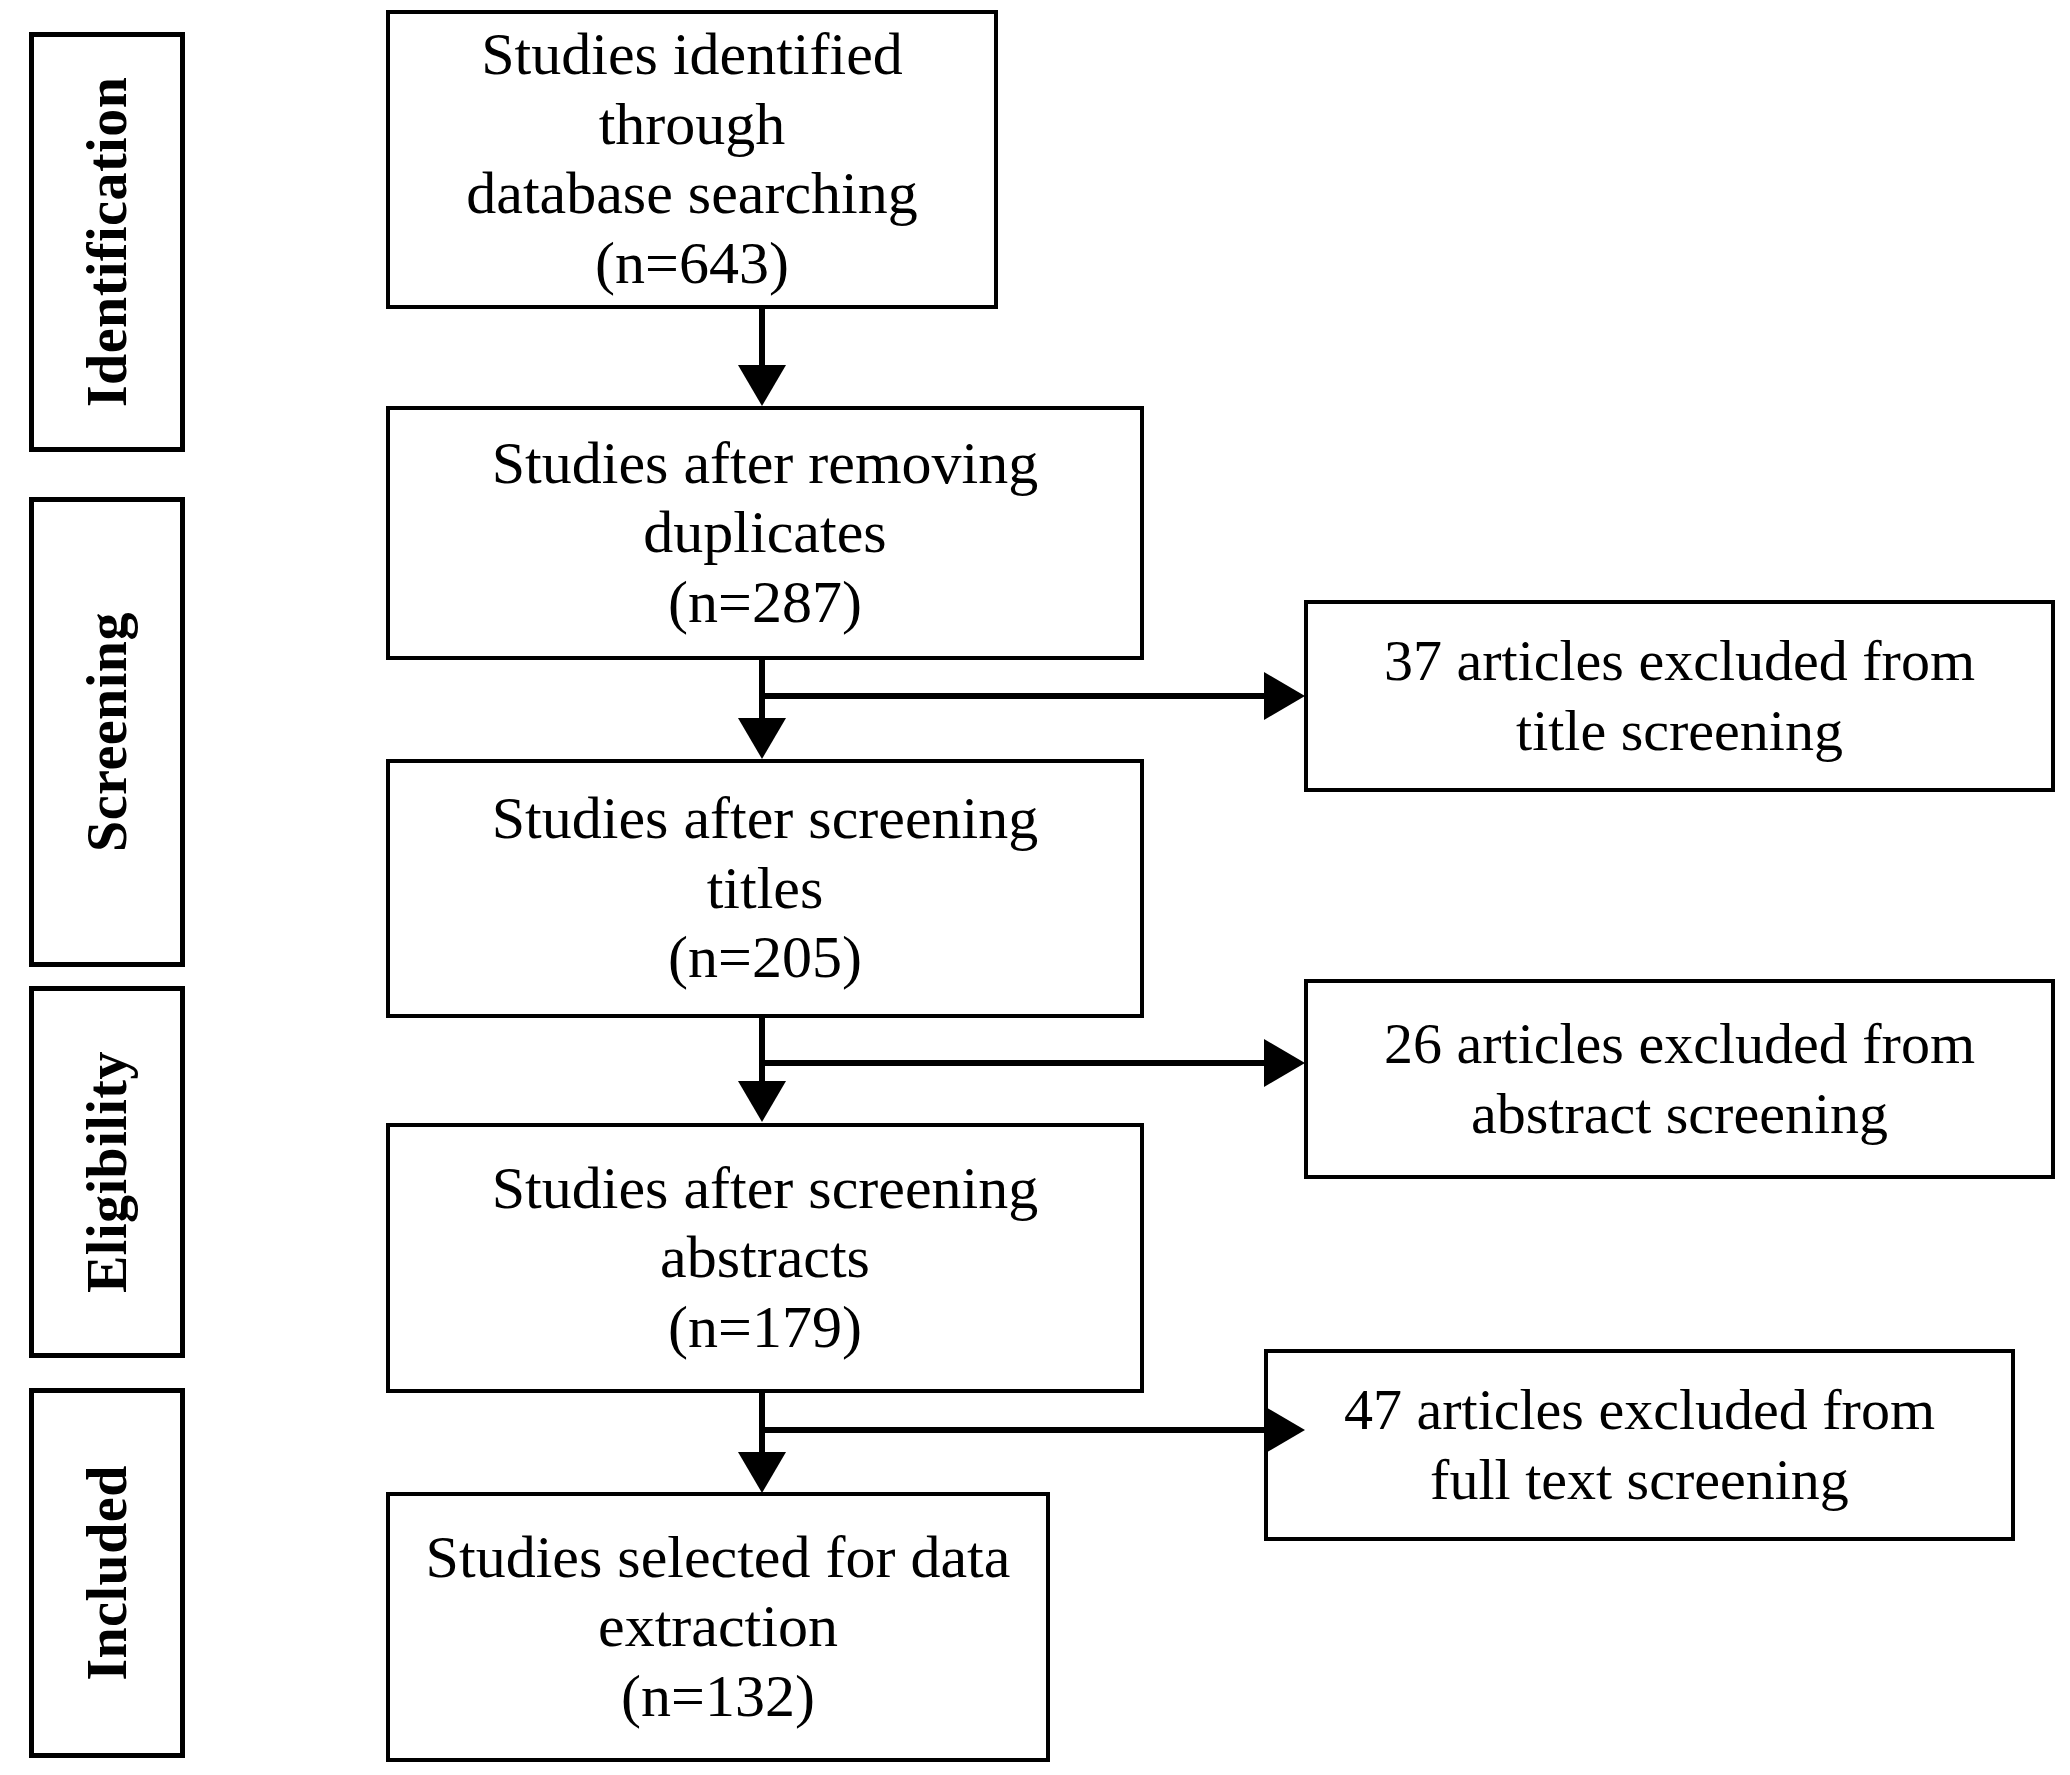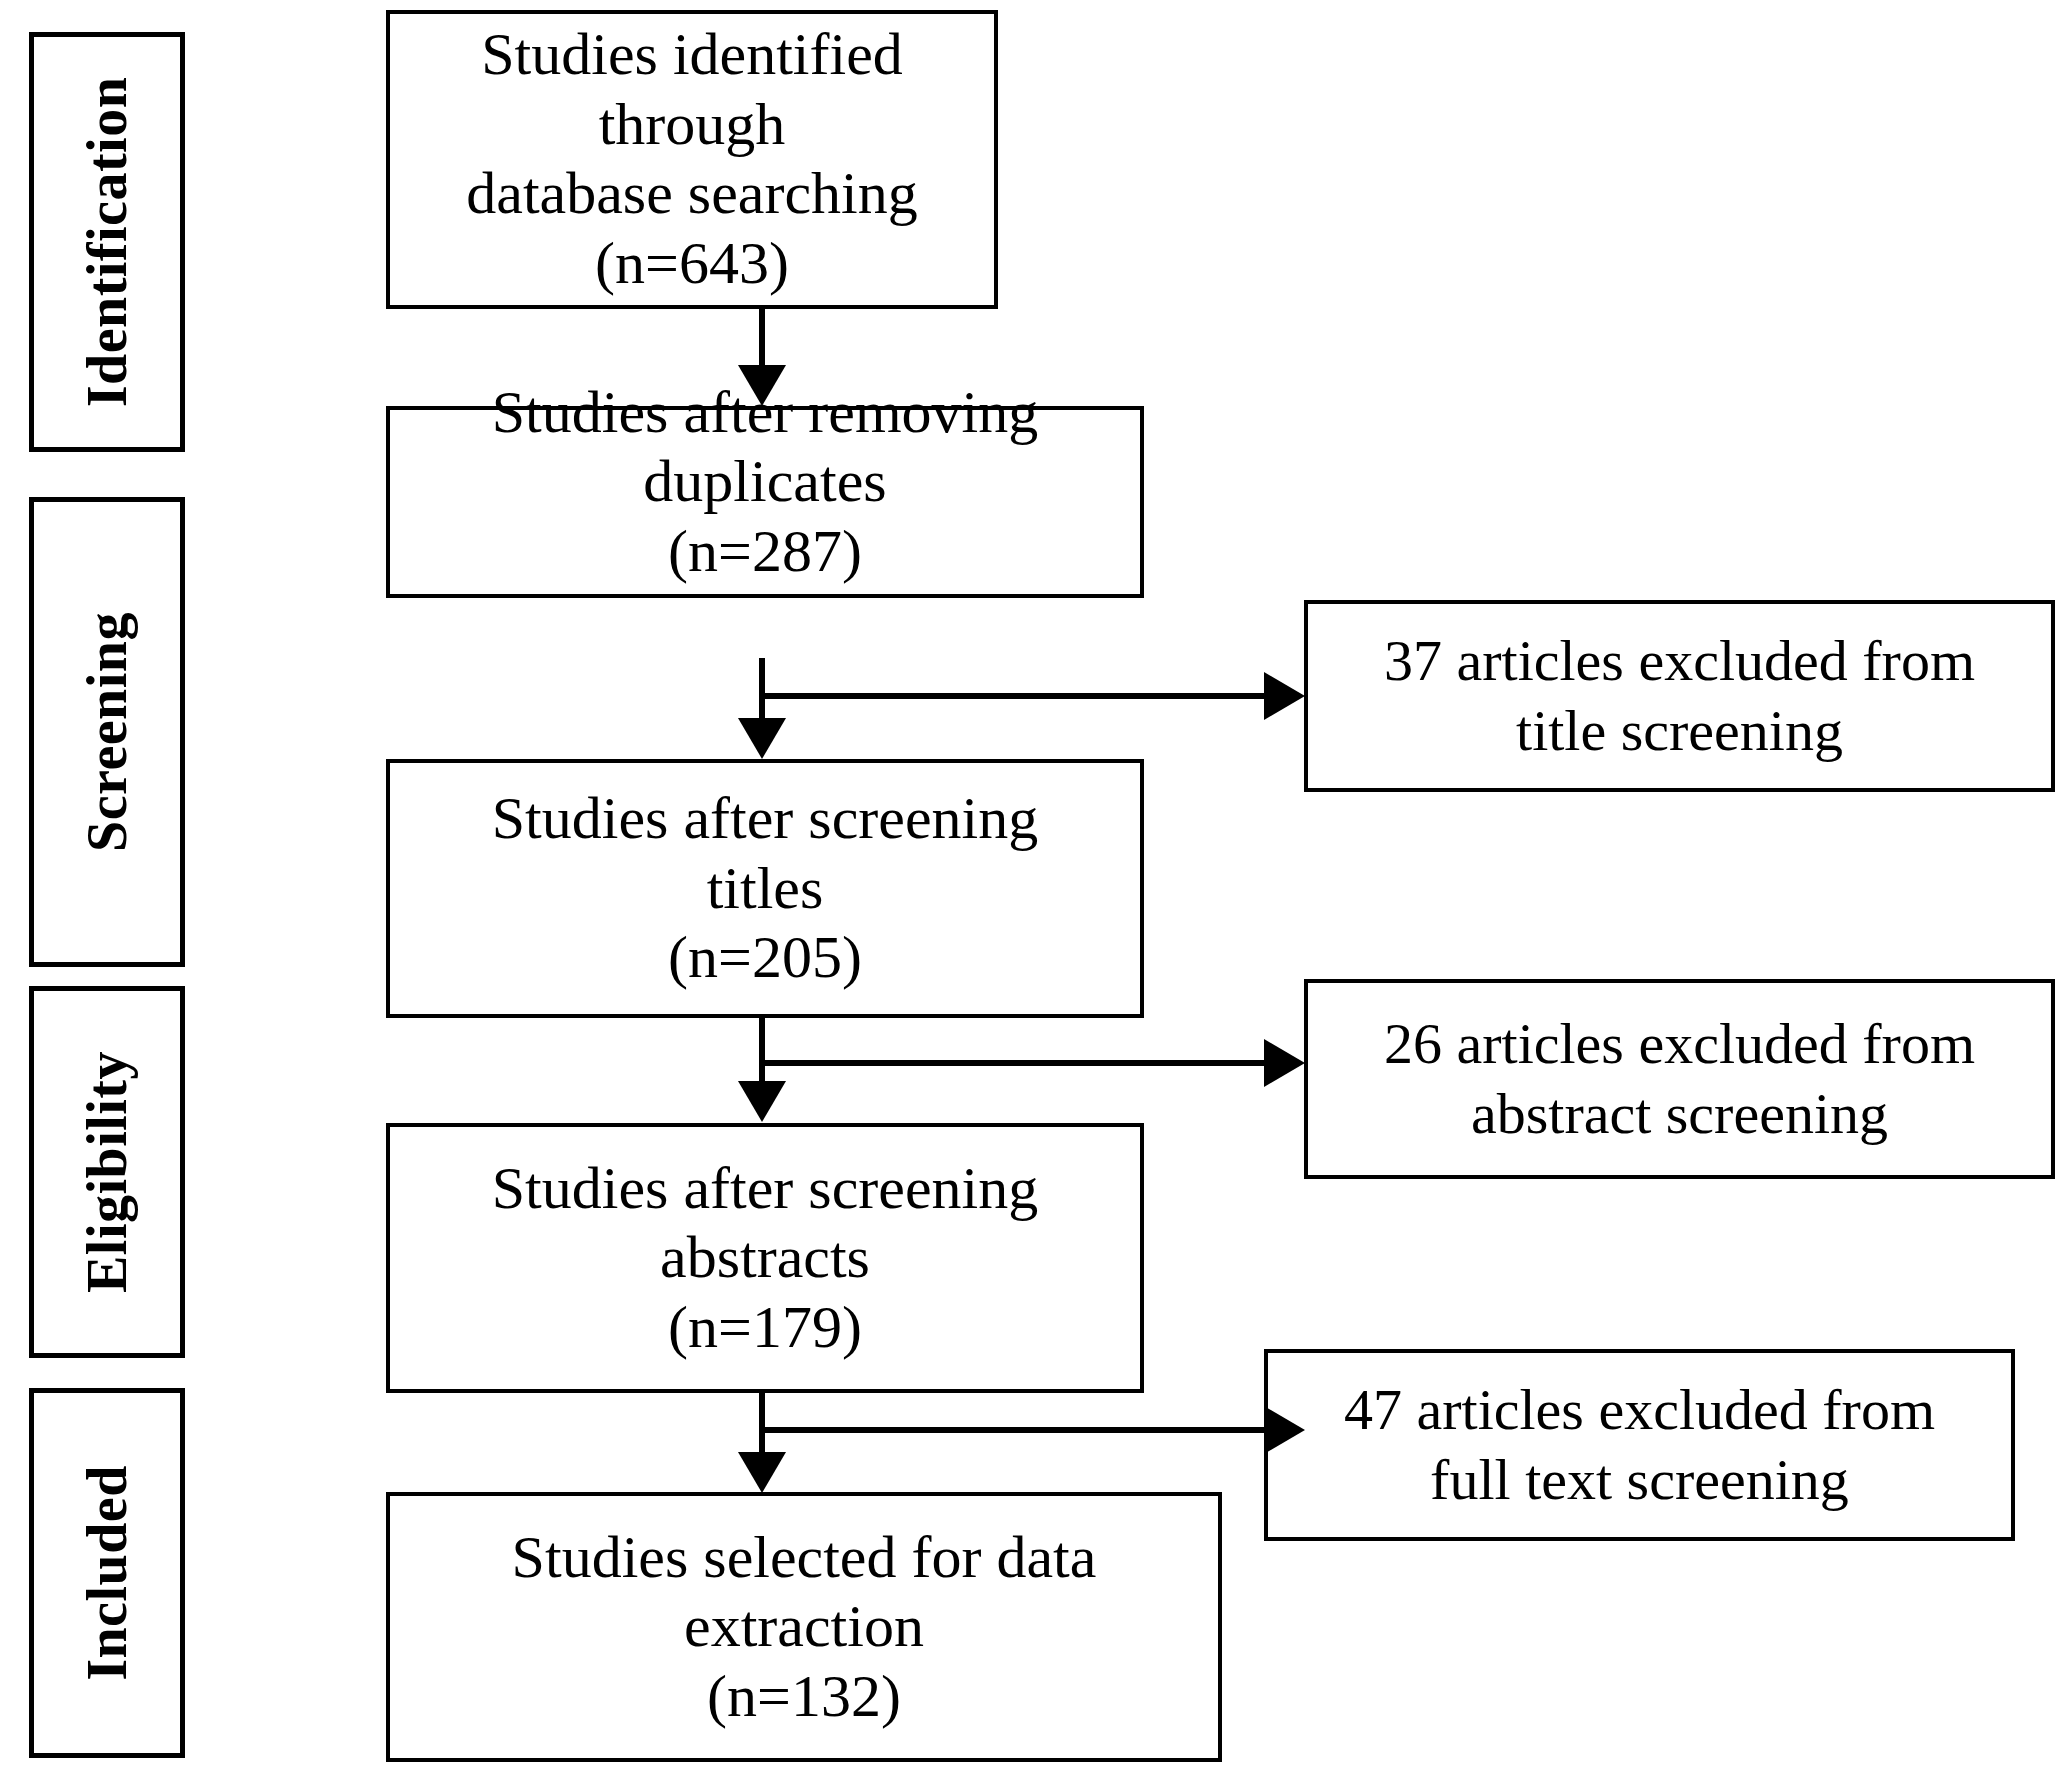--- a/index.html
+++ b/index.html
@@ -123,39 +123,39 @@
   <div class="stage-box" style="left:29px; top:1388px; width:156px; height:370px;">
     <span class="stage-label">Included</span>
   </div>
 
   <div class="flow-box" style="left:386px; top:9.7px; width:612px; height:299px;">
     <span class="flow-text">Studies identified through
 database searching
 (n=643)</span>
   </div>
 
-  <div class="flow-box" style="left:386px; top:406px; width:758px; height:192px;align-items:flex-end;">
+  <div class="flow-box" style="left:386px; top:406px; width:758px; height:254px;">
     <span class="flow-text">Studies after removing
 duplicates
 (n=287)</span>
   </div>
 
   <div class="flow-box" style="left:386px; top:759px; width:758px; height:259px;">
     <span class="flow-text">Studies after screening
 titles
 (n=205)</span>
   </div>
 
   <div class="flow-box" style="left:386px; top:1123px; width:758px; height:270px;">
     <span class="flow-text">Studies after screening
 abstracts
 (n=179)</span>
   </div>
 
-  <div class="flow-box" style="left:386px; top:1492px; width:836px; height:270px;">
+  <div class="flow-box" style="left:386px; top:1492px; width:664px; height:270px;">
     <span class="flow-text">Studies selected for data
 extraction
 (n=132)</span>
   </div>
 
   <div class="excl-box" style="left:1304px; top:600px; width:751px; height:192px;">
     <span class="excl-text">37 articles excluded from
 title screening</span>
   </div>
 

